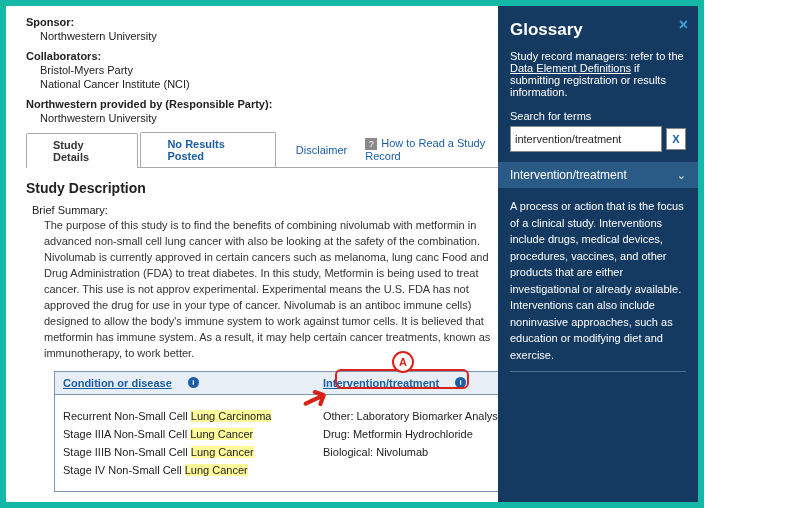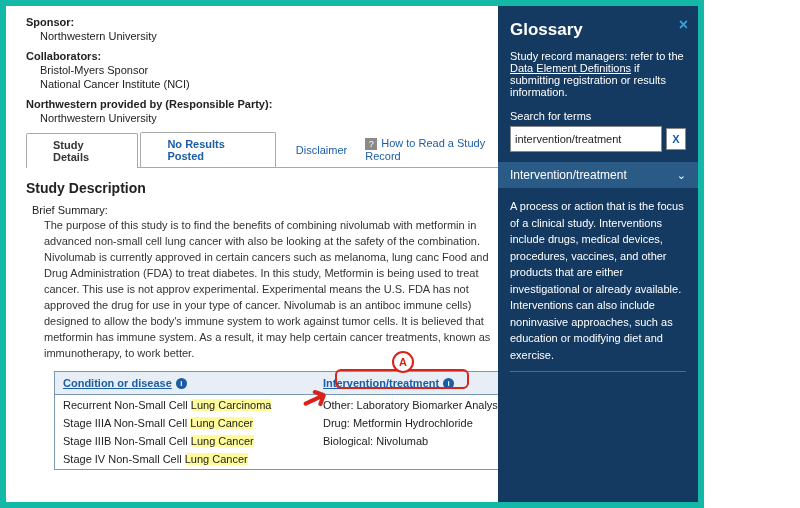--- a/index.html
+++ b/index.html
@@ -11,23 +11,23 @@
   .tabs-row{display:flex;align-items:center;border-bottom:1px solid #aaa;margin-top:6px}
   .tab{border:1px solid #aaa;border-bottom:none;padding:5px 26px;margin-right:2px;background:#fff;color:#1a5da6;font-weight:bold;font-size:11px;cursor:pointer;border-top-left-radius:2px;border-top-right-radius:2px}
   .tab.active{color:#333;background:#fff;position:relative;top:1px}
   .tab-link{color:#1a5da6;margin-left:18px;font-size:11px;cursor:pointer}
   .qmark{display:inline-block;width:12px;height:12px;background:#8a8a8a;color:#fff;font-size:9px;line-height:12px;text-align:center;margin-right:4px}
   .section-title{font-size:14px;font-weight:bold;margin:12px 0 8px}
   .brief-label{margin:4px 0 2px 6px}
   .brief-body{margin:0 0 10px 18px;line-height:1.45;color:#333}
   .tbl{margin:6px 0 0 28px;border:1px solid #7a98b4;min-width:520px}
   .tbl-head{display:flex;background:#e8eef5;border-bottom:1px solid #7a98b4}
-  .th{flex:1;padding:5px 8px;color:#1a5da6;font-weight:bold;text-decoration:underline;cursor:pointer;display:flex;align-items:flex-end;gap:4px}
+  .th{flex:1;padding:5px 8px;color:#1a5da6;font-weight:bold;text-decoration:underline;cursor:pointer;display:flex;align-items:flex-start;gap:16px}
   .tbl-body{display:flex}
-  .td{flex:1;padding:1px 8px}
+  .td{flex:1;padding:12px 8px}
   .td div{padding:3px 0}
   .hl{background:#fffb9a}
   .info-ic{display:inline-flex;width:11px;height:11px;border-radius:50%;background:#1a5da6;color:#fff;font-size:8px;font-weight:bold;align-items:center;justify-content:center;text-decoration:none}
   
   .callout{position:absolute;border:2px solid #d9231a;border-radius:6px;box-sizing:border-box;pointer-events:none}
   .letter{position:absolute;width:18px;height:18px;border:2px solid #d9231a;border-radius:50%;background:#fff;color:#d9231a;font-weight:bold;font-size:11px;display:flex;align-items:center;justify-content:center;pointer-events:none}
   .arrow{position:absolute;color:#d9231a;font-size:34px;transform:rotate(-25deg);pointer-events:none}
   
   .panel{position:absolute;right:0;top:0;width:200px;bottom:0;background:#153a61;color:#fff;padding:14px 12px;box-sizing:border-box;font-size:11px}
   .panel h2{margin:0 0 10px;font-size:17px;font-weight:bold}
@@ -46,21 +46,21 @@
 <body>
 
 <div class="page">
   <div class="main">
     <div class="meta-block">
       <div class="meta-label">Sponsor:</div>
       <div class="meta-value">Northwestern University</div>
     </div>
     <div class="meta-block">
       <div class="meta-label">Collaborators:</div>
-      <div class="meta-value">Bristol-Myers Sponsor</div>
+      <div class="meta-value">Bristol-Myers Party</div>
       <div class="meta-value">National Cancer Institute (NCI)</div>
     </div>
     <div class="meta-block">
       <div class="meta-label">Northwestern provided by (Responsible Party):</div>
       <div class="meta-value">Northwestern University</div>
     </div>
 
     <div class="tabs-row">
       <div class="tab active">Study Details</div>
       <div class="tab">No Results Posted</div>

